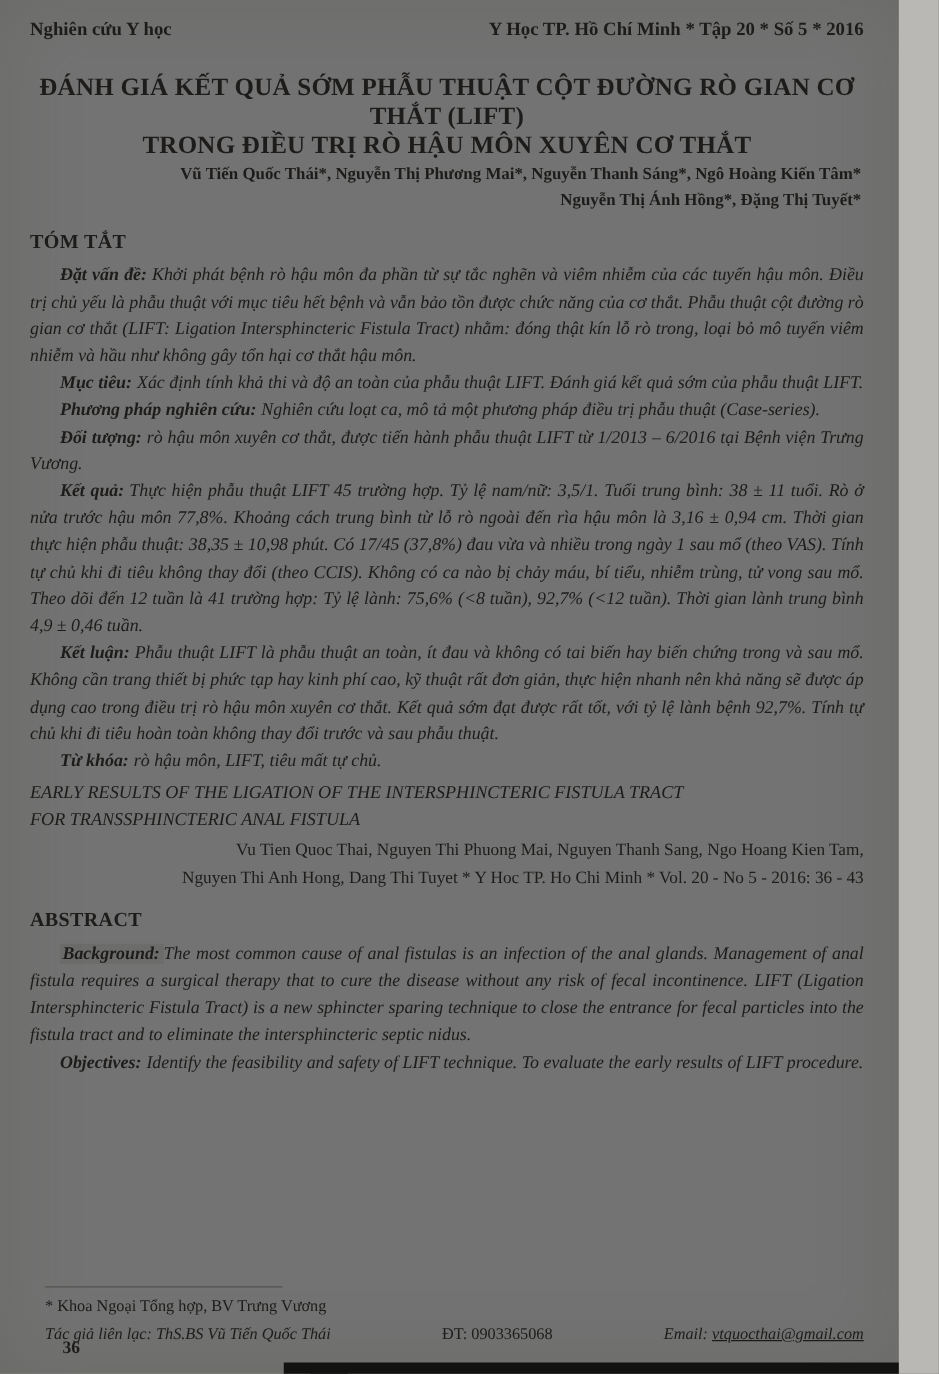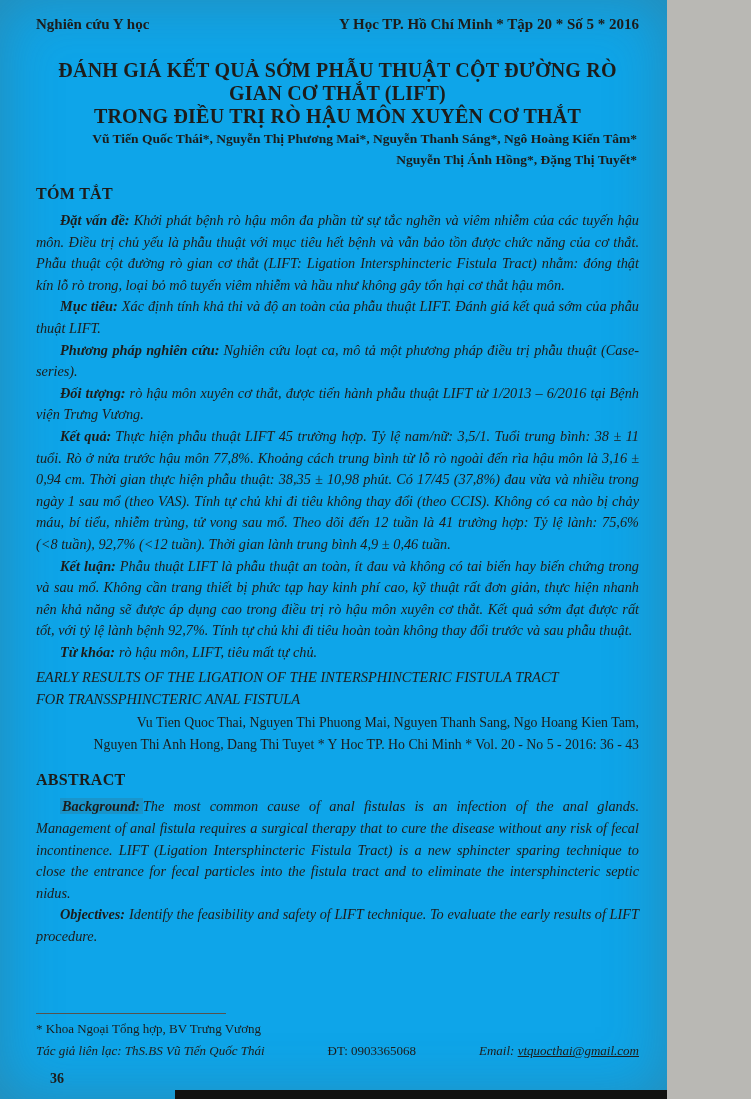--- a/index.html
+++ b/index.html
@@ -4,26 +4,26 @@
 <style>
   html,body{margin:0;padding:0;}
   body{
     width:751px;height:1099px;
     background:#b9b8b4;
     font-family:"Liberation Serif", serif;
     overflow:hidden;
   }
   .page{
     position:relative;
-    width:667px;height:1099px;
-    background:#0ea5e9;
+    width:719px;height:1099px;
+    background:#737373;
     box-shadow:inset 0 0 60px rgba(90,88,80,.35);
     color:#1d1c1a;
     box-sizing:border-box;
-    padding:16px 28px 0 36px;
+    padding:16px 28px 0 24px;
   }
   .running-head{
     display:flex;justify-content:space-between;align-items:baseline;
     font-weight:bold;font-size:15px;
   }
   .running-head .left{font-size:15px;}
   .running-head .right{font-size:15px;}
   .article-title{
     margin:26px 6px 0 6px;
     text-align:center;
@@ -64,21 +64,21 @@
   }
   .en-title span{display:block;}
   .en-authors{
     margin-top:2px;
     text-align:right;
     font-size:13.8px;line-height:22px;
   }
   .en-authors span{display:block;}
   .footnote{
     position:absolute;
-    left:36px;right:28px;bottom:38px;
+    left:36px;right:28px;bottom:22px;
     font-size:13px;line-height:20px;
   }
   .footnote .rule{
     width:190px;height:1px;background:#55534e;margin-bottom:5px;
   }
   .fn-line2{
     display:flex;justify-content:space-between;align-items:baseline;
     margin-top:2px;
   }
   .fn-contact{font-style:italic;}

